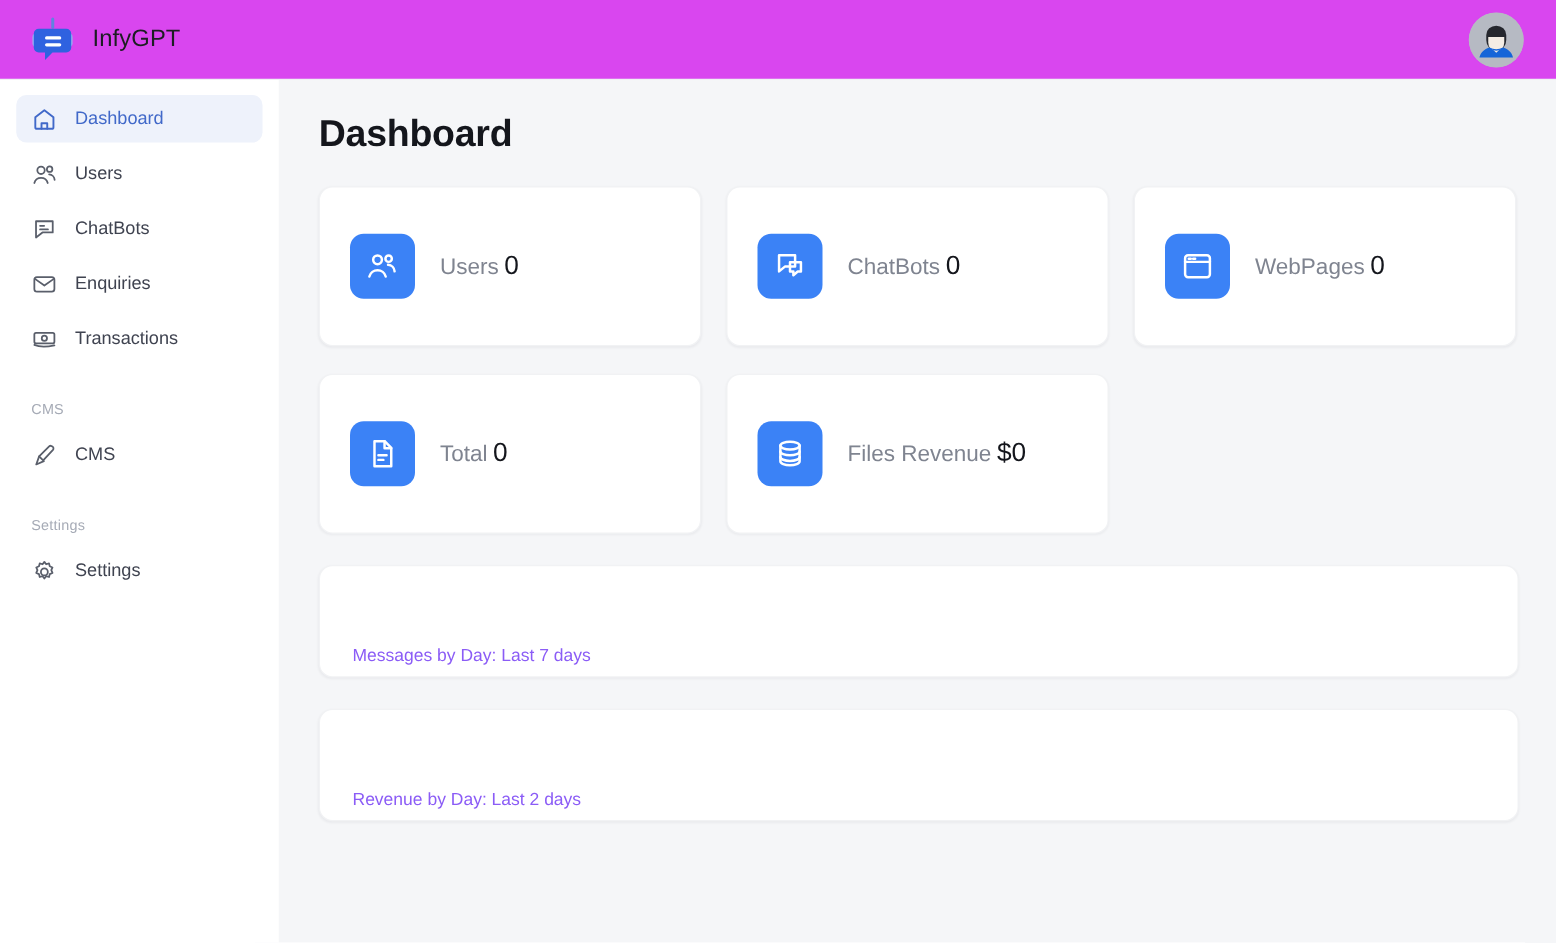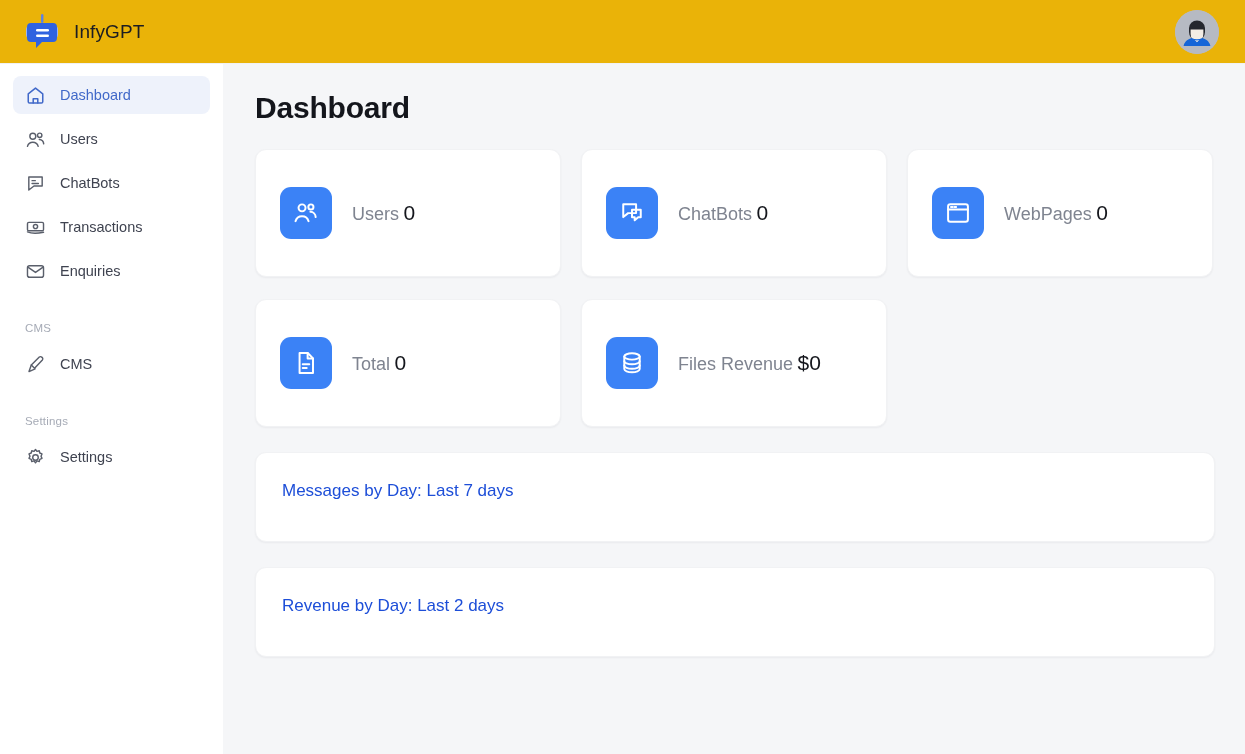--- a/index.html
+++ b/index.html
@@ -18,21 +18,21 @@
     height: 754px;
     display: flex;
     flex-direction: column;
     background: #ffffff;
   }
 
   
   .topbar {
     height: 64px;
     min-height: 64px;
-    background: #eab308;
+    background: #d946ef;
     display: flex;
     align-items: center;
     justify-content: space-between;
     padding: 0 26px 0 22px;
     position: relative;
     z-index: 5;
   }
   .topbar::after {
     content: "";
     position: absolute;
@@ -186,22 +186,23 @@
     background: #ffffff;
     border-radius: 11px;
     height: 90px;
     padding: 28px 26px 0 26px;
     margin-bottom: 25px;
     box-shadow: 0 1px 2px rgba(16,24,40,0.05);
     border: 1px solid #f1f2f4;
     width: 960px;
   }
   .panel-title {
-    font-size: 17px;
-    color: #1d4ed8;
+    font-size: 14px;
+    color: #8b5cf6;
+    margin-top: 35px;
   }
 </style>
 </head>
 <body>
 
 <div class="app">
 
   <div class="topbar">
     <div class="brand">
       <span class="brand-logo">
@@ -260,36 +261,36 @@
             <path d="M4 4.2 h14 v9.4 h-8.6 l-5.4 4.2 v-4.2 h-0 a0 0 0 0 1 0 0 z"></path>
             <path d="M7.4 8 h3.4 M7.4 11 h6.6"></path>
           </svg>
         </span>
         <span>ChatBots</span>
       </div>
 
       <div class="nav-item">
         <span class="nav-ico">
           <svg width="21" height="21" viewBox="0 0 22 22" fill="none" stroke="#5a5f6b" stroke-width="1.5" stroke-linecap="round" stroke-linejoin="round">
+            <rect x="2.6" y="5" width="16.8" height="12" rx="2.2"></rect>
+            <path d="M3.4 6.6 L11 12 l7.6 -5.4"></path>
+          </svg>
+        </span>
+        <span>Enquiries</span>
+      </div>
+
+      <div class="nav-item">
+        <span class="nav-ico">
+          <svg width="21" height="21" viewBox="0 0 22 22" fill="none" stroke="#5a5f6b" stroke-width="1.5" stroke-linecap="round" stroke-linejoin="round">
             <rect x="2.6" y="5.6" width="16.8" height="8.8" rx="1.4"></rect>
             <circle cx="11" cy="10" r="2.2"></circle>
             <path d="M2.6 15.6 q6 2.6 16.8 0.4"></path>
           </svg>
         </span>
         <span>Transactions</span>
-      </div>
-
-      <div class="nav-item">
-        <span class="nav-ico">
-          <svg width="21" height="21" viewBox="0 0 22 22" fill="none" stroke="#5a5f6b" stroke-width="1.5" stroke-linecap="round" stroke-linejoin="round">
-            <rect x="2.6" y="5" width="16.8" height="12" rx="2.2"></rect>
-            <path d="M3.4 6.6 L11 12 l7.6 -5.4"></path>
-          </svg>
-        </span>
-        <span>Enquiries</span>
       </div>
 
       <div class="nav-section">CMS</div>
 
       <div class="nav-item">
         <span class="nav-ico">
           <svg width="21" height="21" viewBox="0 0 22 22" fill="none" stroke="#5a5f6b" stroke-width="1.5" stroke-linecap="round" stroke-linejoin="round">
             <path d="M17.6 3.4 a1.8 1.8 0 0 1 0.6 2.8 L10 15 l-3.4 -3.4 L15 3.2 a1.8 1.8 0 0 1 2.6 0.2 z"></path>
             <path d="M6.6 11.6 L4.2 18.4 l6.4 -2.8"></path>
           </svg>

